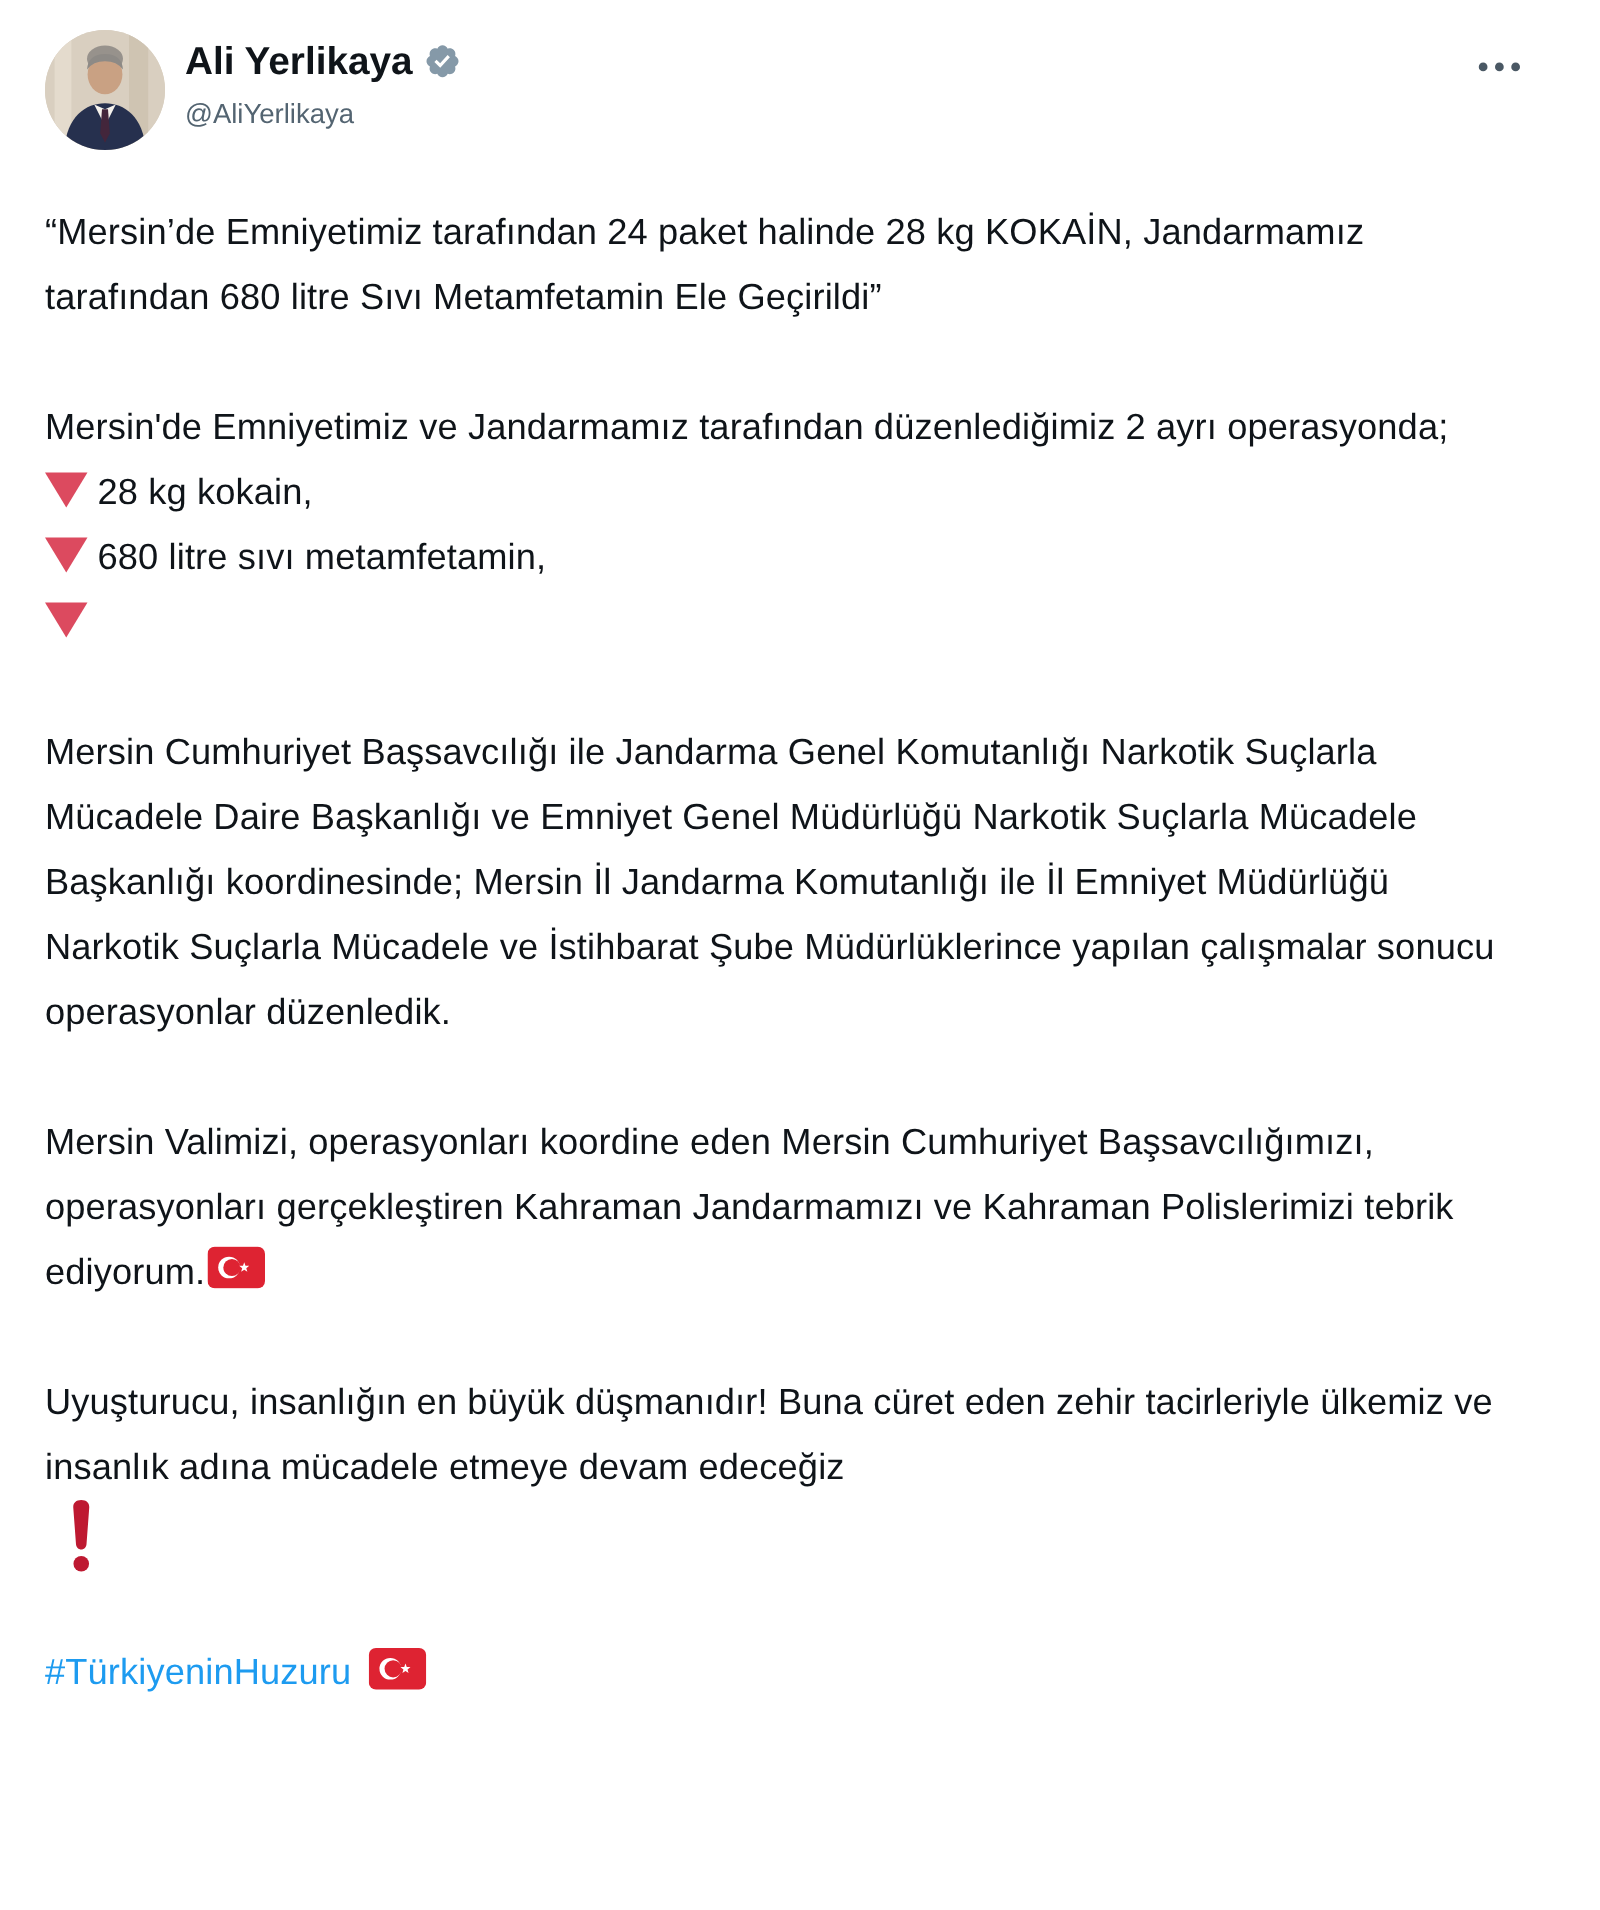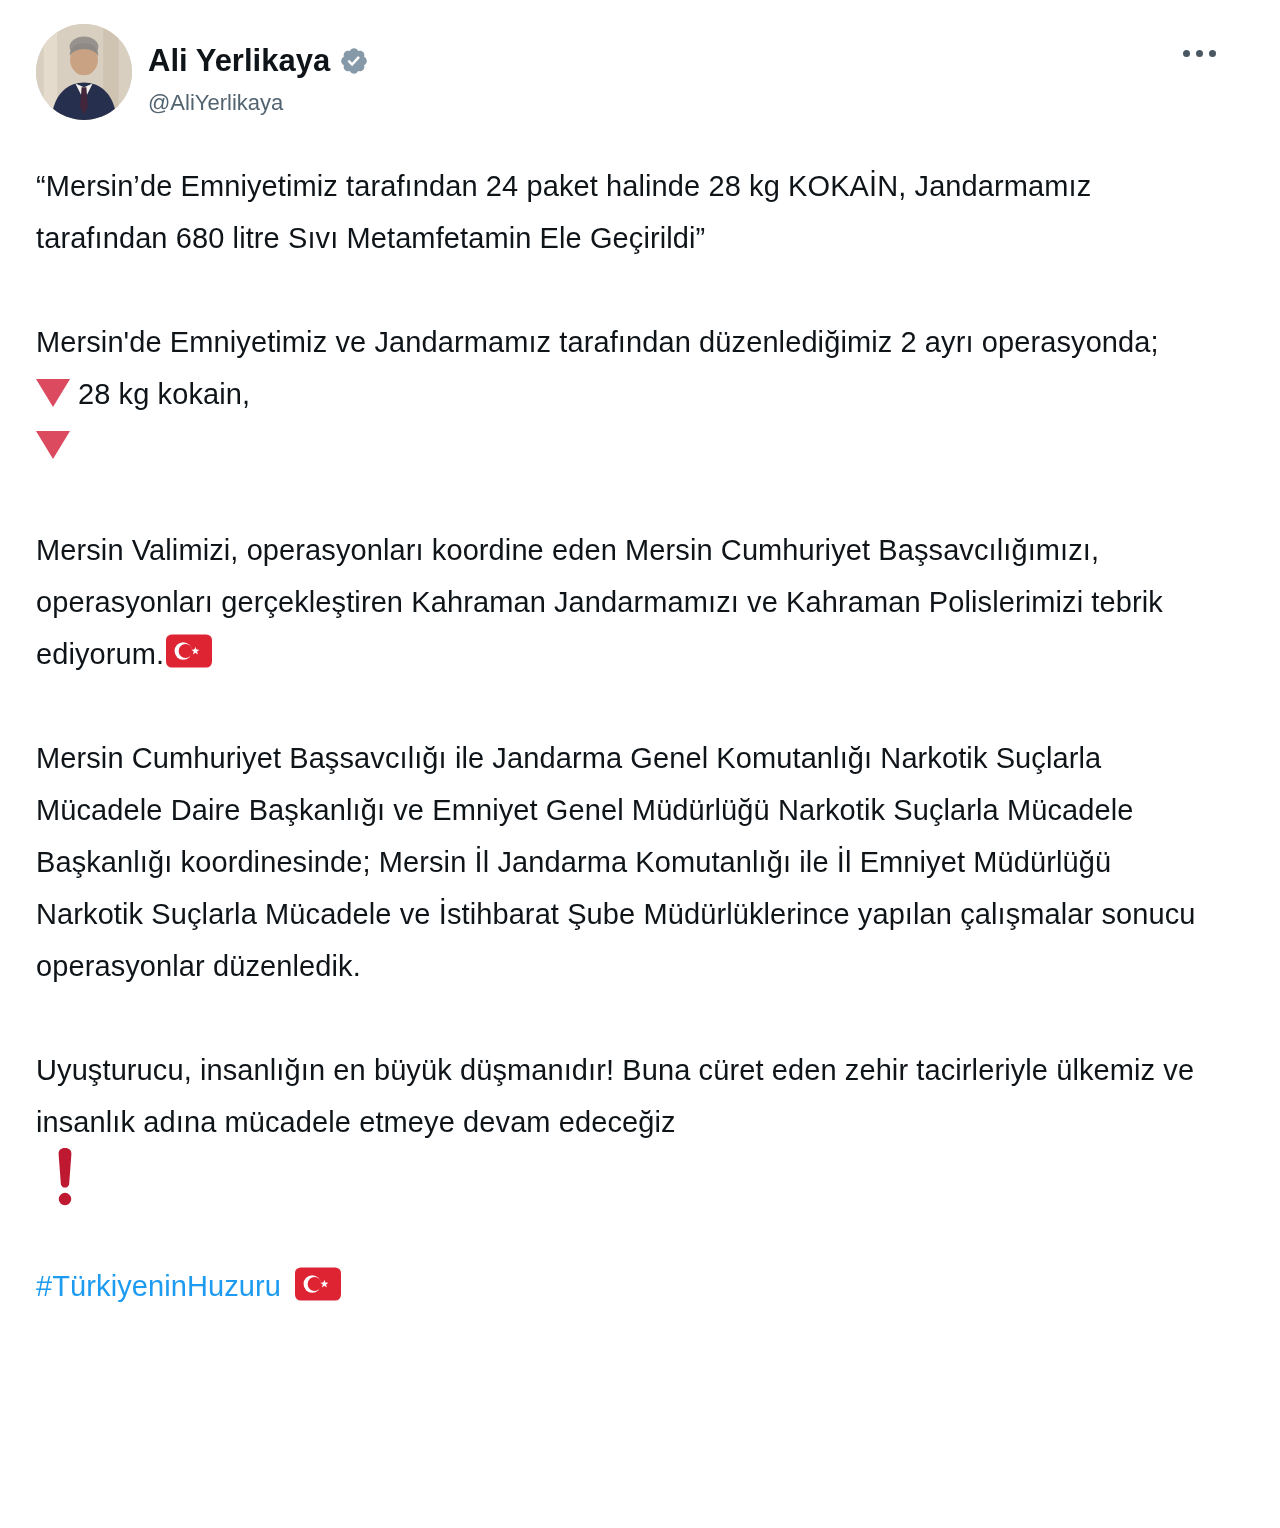--- a/index.html
+++ b/index.html
@@ -17,21 +17,21 @@
   html,body{background:#fff;}
   body{
     width:1280px;height:1528px;
     font-family:"Liberation Sans","DejaVu Sans",sans-serif;
     color:var(--text);
     overflow:hidden;
   }
   .tweet{padding:24px 58px 0 36px;position:relative;width:1280px;}
 
   
-  .header{display:flex;align-items:flex-end;position:relative;}
+  .header{display:flex;align-items:flex-start;position:relative;}
   .avatar{
     width:96px;height:96px;border-radius:50%;overflow:hidden;flex:0 0 auto;
     background:#d8cec0;cursor:pointer;
   }
   .avatar svg{display:block;width:100%;height:100%;}
   .names{margin-left:16px;padding-top:7px;min-width:0;}
   .name-row{display:flex;align-items:center;gap:9px;}
   .display-name{font-size:31px;font-weight:700;line-height:36px;color:var(--text);cursor:pointer;}
   .badge{width:30px;height:30px;display:inline-block;}
   .badge svg{width:30px;height:30px;display:block;fill:var(--verified-badge-gray);}
@@ -105,37 +105,38 @@
 
   <div class="body-text">
 
     <p>
       <span>“Mersin’de Emniyetimiz tarafından 24 paket halinde 28 kg KOKAİN, Jandarmamız tarafından 680 litre Sıvı Metamfetamin Ele Geçirildi”</span>
     </p>
 
     <p>
       <span class="line">Mersin'de Emniyetimiz ve Jandarmamız tarafından düzenlediğimiz 2 ayrı operasyonda;</span>
       <span class="line"><i class="tri"></i><span>28 kg kokain,</span></span>
+      <span class="line"><i class="tri"></i><span>680 litre sıvı metamfetamin,</span></span>
       <span class="line"><i class="tri"></i></span>
     </p>
 
+
+    <p>
+      <span>Mersin Cumhuriyet Başsavcılığı ile Jandarma Genel Komutanlığı Narkotik Suçlarla Mücadele Daire Başkanlığı ve Emniyet Genel Müdürlüğü Narkotik Suçlarla Mücadele Başkanlığı koordinesinde; Mersin İl Jandarma Komutanlığı ile İl Emniyet Müdürlüğü Narkotik Suçlarla Mücadele ve İstihbarat Şube Müdürlüklerince yapılan çalışmalar sonucu operasyonlar düzenledik.</span>
+    </p>
 
     <p>
       <span>Mersin Valimizi, operasyonları koordine eden Mersin Cumhuriyet Başsavcılığımızı, operasyonları gerçekleştiren Kahraman Jandarmamızı ve Kahraman Polislerimizi tebrik ediyorum.</span><span class="flag-emoji">
         <svg viewBox="0 0 36 26" aria-hidden="true">
           <rect width="36" height="26" rx="4.5" style="fill:var(--flag-red)"></rect>
           <circle cx="13.5" cy="13" r="6.8" fill="#fff"></circle>
           <circle cx="15.3" cy="13" r="5.4" style="fill:var(--flag-red)"></circle>
           <polygon fill="#fff" points="23,9.7 23.79,11.91 26.14,11.98 24.28,13.42 24.94,15.67 23,14.35 21.06,15.67 21.72,13.42 19.86,11.98 22.21,11.91"></polygon>
         </svg>
       </span>
-    </p>
-
-    <p>
-      <span>Mersin Cumhuriyet Başsavcılığı ile Jandarma Genel Komutanlığı Narkotik Suçlarla Mücadele Daire Başkanlığı ve Emniyet Genel Müdürlüğü Narkotik Suçlarla Mücadele Başkanlığı koordinesinde; Mersin İl Jandarma Komutanlığı ile İl Emniyet Müdürlüğü Narkotik Suçlarla Mücadele ve İstihbarat Şube Müdürlüklerince yapılan çalışmalar sonucu operasyonlar düzenledik.</span>
     </p>
 
     <p>
       <span class="line">Uyuşturucu, insanlığın en büyük düşmanıdır! Buna cüret eden zehir tacirleriyle ülkemiz ve insanlık adına mücadele etmeye devam edeceğiz</span>
       <span class="line excl-line">
         <span class="excl-emoji">
           <svg viewBox="0 0 14 40" aria-hidden="true">
             <path style="fill:var(--exclamation-red)" d="M7 0c3 0 4.6 1.7 4.4 4.3L9.9 24.4c-.1 1.7-1.4 2.9-2.9 2.9s-2.8-1.2-2.9-2.9L2.6 4.3C2.4 1.7 4 0 7 0z"></path>
             <circle cx="7" cy="35.2" r="4.3" style="fill:var(--exclamation-red)"></circle>
           </svg>

